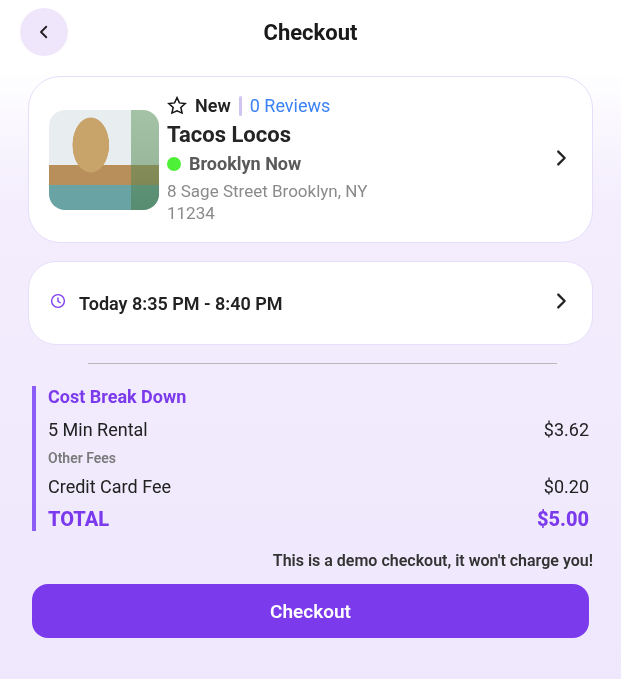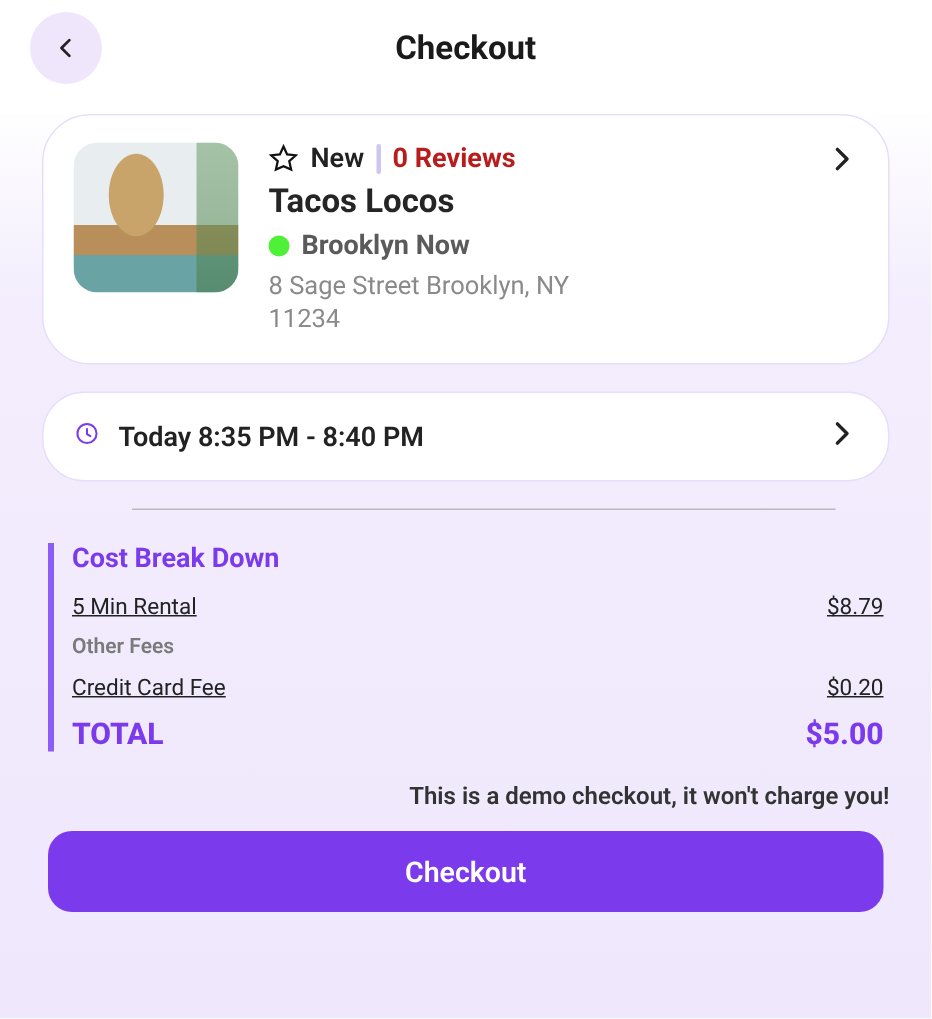--- a/index.html
+++ b/index.html
@@ -43,22 +43,22 @@
     color: #1a1a1a;
     pointer-events: none;
   }
   .content { padding: 0 28px; }
   .card {
     background: #fff;
     border: 1px solid #e6defb;
     border-radius: 32px;
     padding: 18px 20px;
     display: flex;
-    align-items: flex-start;
-    gap: 20px;
+    align-items: center;
+    gap: 8px;
     margin-bottom: 18px;
   }
   .thumb {
     width: 110px;
     height: 100px;
     border-radius: 16px;
     flex: 0 0 auto;
     background:
       radial-gradient(ellipse 30px 45px at 38% 35%, #c9a46a 0%, #c9a46a 60%, transparent 62%),
       linear-gradient(180deg, #e8eef0 0%, #e8eef0 55%, #b88e5a 55%, #b88e5a 75%, #6aa3a3 75%, #6aa3a3 100%);
@@ -69,46 +69,46 @@
     content:"";
     position:absolute;
     right:0; top:0; bottom:0; width:28px;
     background: linear-gradient(180deg,#6da06a 0%, #4a7a48 100%);
     opacity:.55;
   }
   .info { flex: 1 1 auto; min-width: 0; }
   .row1 { display: flex; align-items: center; gap: 8px; font-size: 18px; font-weight: 600; color:#222; }
   .stars { display:inline-flex; }
   .vdiv { width: 3px; height: 20px; background: #cfc4f2; border-radius: 2px; }
-  .reviews { color: #b91c1c; font-weight: 700; }
+  .reviews { color: #3b82f6; font-weight: 400; }
   .name { font-size: 22px; font-weight: 700; color: #252525; margin-top: 6px; }
   .avail { display: flex; align-items: center; gap: 8px; margin-top: 6px; }
   .dot { width: 14px; height: 14px; border-radius: 50%; background: #4ef038; }
   .avail-text { font-size: 18px; font-weight: 700; color: #5a5a5a; }
   .addr { color: #8a8a8a; font-size: 17px; margin-top: 6px; line-height: 1.3; max-width: 230px;}
   .chev { flex: 0 0 auto; }
   .time-card {
     background: #fff;
     border: 1px solid #e6defb;
     border-radius: 28px;
-    padding: 16px 20px;
+    padding: 28px 20px;
     display: flex;
     align-items: center;
     gap: 12px;
     margin-bottom: 18px;
   }
   .time-text { flex:1; font-size: 18px; font-weight: 600; color: #222; }
   .hr { height:1px; background:#b9b9b9; margin: 0 36px 22px 60px; }
   .cost-block {
     border-left: 4px solid #8b5cf6;
     padding-left: 12px;
     margin: 0 4px;
   }
   .cost-title { color: #7c3aed; font-size: 18px; font-weight: 700; margin-bottom: 12px; }
-  .line { display:flex; justify-content: space-between; font-size: 15px; color:#222; margin-bottom: 10px; text-decoration: underline;}
+  .line { display:flex; justify-content: space-between; font-size: 18px; color:#222; margin-bottom: 10px;}
   .other { color:#7a7a7a; font-weight:600; font-size:14px; margin: 6px 0 10px 0;}
   .total-line { display:flex; justify-content: space-between; font-size: 20px; font-weight:800; color:#7c3aed; margin-top: 4px;}
   .demo { text-align:right; font-size:16px; font-weight:600; color:#333; margin: 20px 0 14px 0; }
   .checkout-btn {
     margin: 0 4px;
     background: #7c3aed;
     color: #fff;
     border-radius: 16px;
     height: 54px;
     display:flex;
@@ -176,21 +176,21 @@
           </svg>
       </span>
     </div>
 
     <div class="hr"></div>
 
     <div class="cost-block">
       <div class="cost-title">Cost Break Down</div>
       <div class="line">
         <span>5 Min Rental</span>
-        <span>$8.79</span>
+        <span>$3.62</span>
       </div>
       <div class="other">Other Fees</div>
       <div class="line">
         <span>Credit Card Fee</span>
         <span>$0.20</span>
       </div>
       <div class="total-line">
         <span>TOTAL</span>
         <span>$5.00</span>
       </div>

